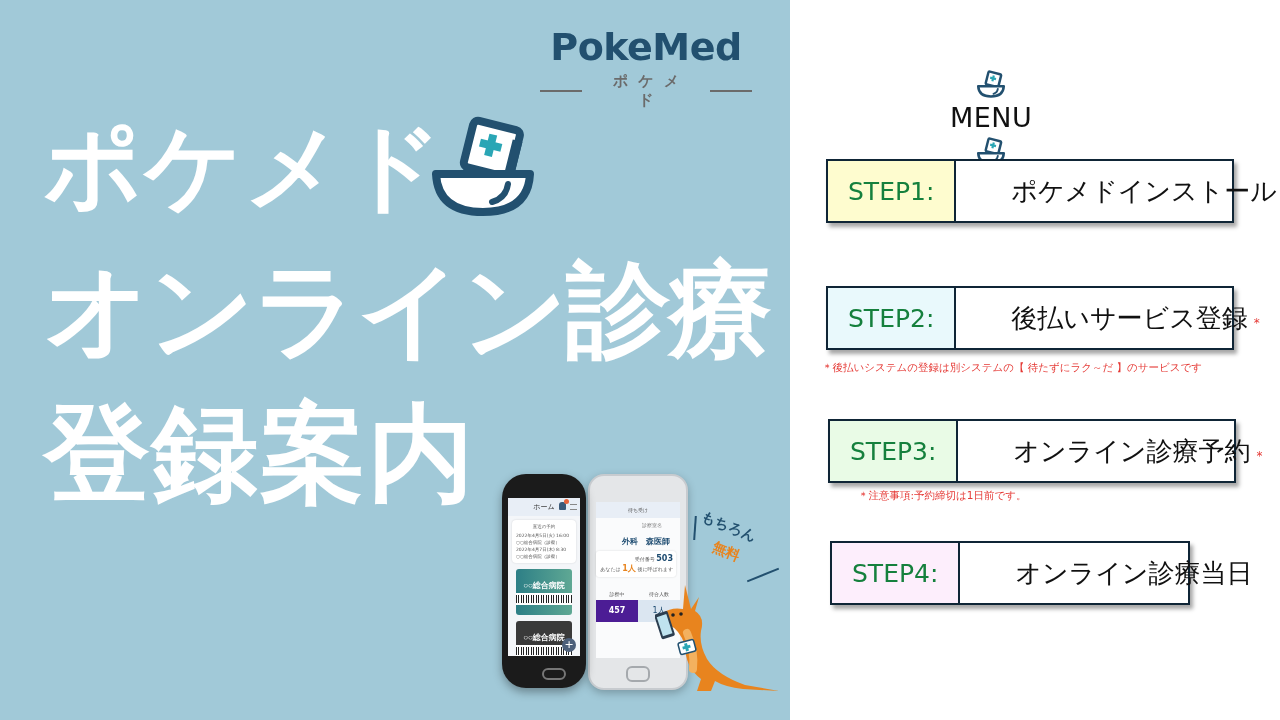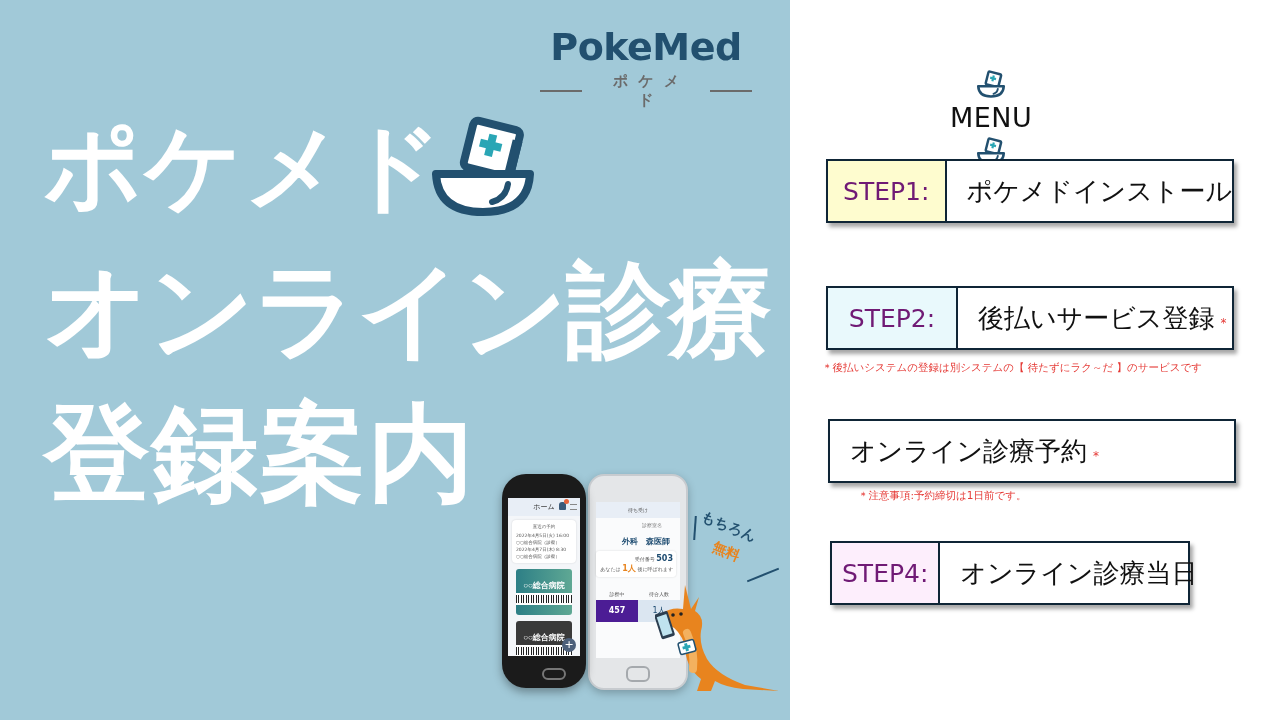--- a/index.html
+++ b/index.html
@@ -98,25 +98,25 @@
   .menu-header { position: absolute; left: 950px; top: 70px; display: flex; align-items: center; gap: 4px; flex-direction: column; }
   .menu-icon { width: 30px; height: 28px; }
   .menu-label { font-size: 27px; color: #111; font-family: "DejaVu Sans", sans-serif; letter-spacing: 0.5px; }
 
   .step {
     position: absolute; display: flex; height: 64px; border: 2px solid #0f2536;
     box-shadow: 3px 4px 4px rgba(0,0,0,0.35); background: #fff;
   }
   .step-label {
     border-right: 2px solid #0f2536; display: flex; align-items: center; justify-content: center;
-    font-size: 25px; color: #701a75; font-family: "DejaVu Sans", sans-serif; padding: 0 10px;
+    font-size: 25px; color: #15803d; font-family: "DejaVu Sans", sans-serif; padding: 0 20px;
   }
   .step-text {
     flex: 1; display: flex; align-items: center; padding-left: 20px;
-    font-size: 26px; color: #111; font-family: "DejaVu Sans", sans-serif; white-space: nowrap;
+    font-size: 26px; color: #111; font-family: "DejaVu Sans", sans-serif; white-space: nowrap; margin-left: 35px;
   }
   .asterisk { color: #e53935; font-size: 12px; margin-left: 6px; margin-top: 10px; }
   .step1 { left: 826px; top: 159px; width: 408px; }
   .step1 .step-label { background: #fefccf; width: 130px; }
   .step2 { left: 826px; top: 286px; width: 408px; }
   .step2 .step-label { background: #e9f9fc; width: 130px; }
   .step3 { left: 828px; top: 419px; width: 408px; }
   .step3 .step-label { background: #e9fbe6; width: 130px; }
   .step4 { left: 830px; top: 541px; width: 360px; }
   .step4 .step-label { background: #fdeefc; width: 130px; }
@@ -255,20 +255,21 @@
 <div class="step step2">
   <div class="step-label">STEP2:</div>
   <div class="step-text">
     <span>後払いサービス登録</span>
     <span class="asterisk">*</span>
   </div>
 </div>
 <div class="note note2">＊後払いシステムの登録は別システムの【 待たずにラク～だ 】のサービスです</div>
 
 <div class="step step3">
+  <div class="step-label">STEP3:</div>
   <div class="step-text">
     <span>オンライン診療予約</span>
     <span class="asterisk">*</span>
   </div>
 </div>
 <div class="note note3">＊注意事項:予約締切は1日前です。</div>
 
 <div class="step step4">
   <div class="step-label">STEP4:</div>
   <div class="step-text">

